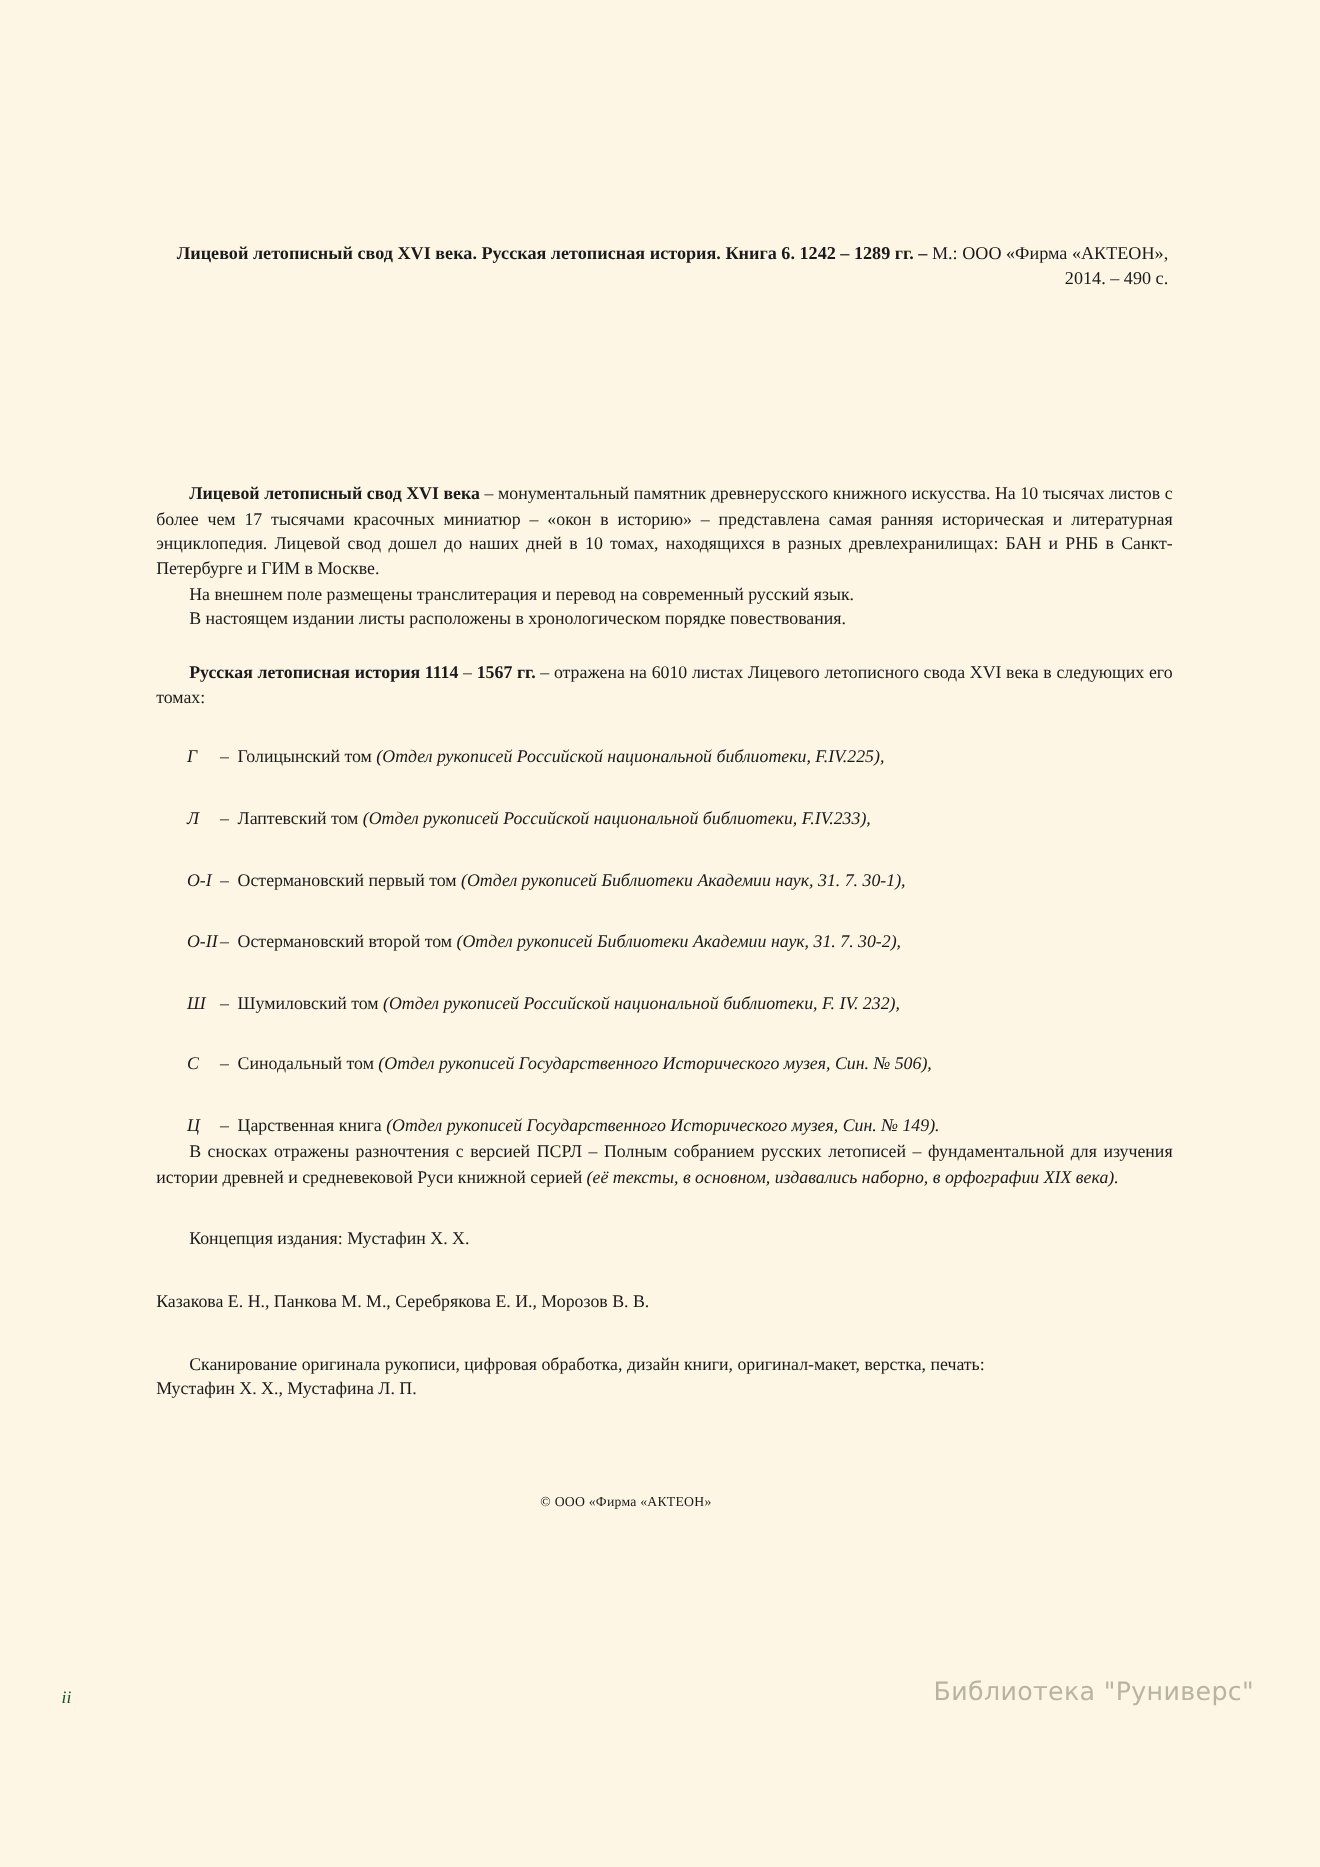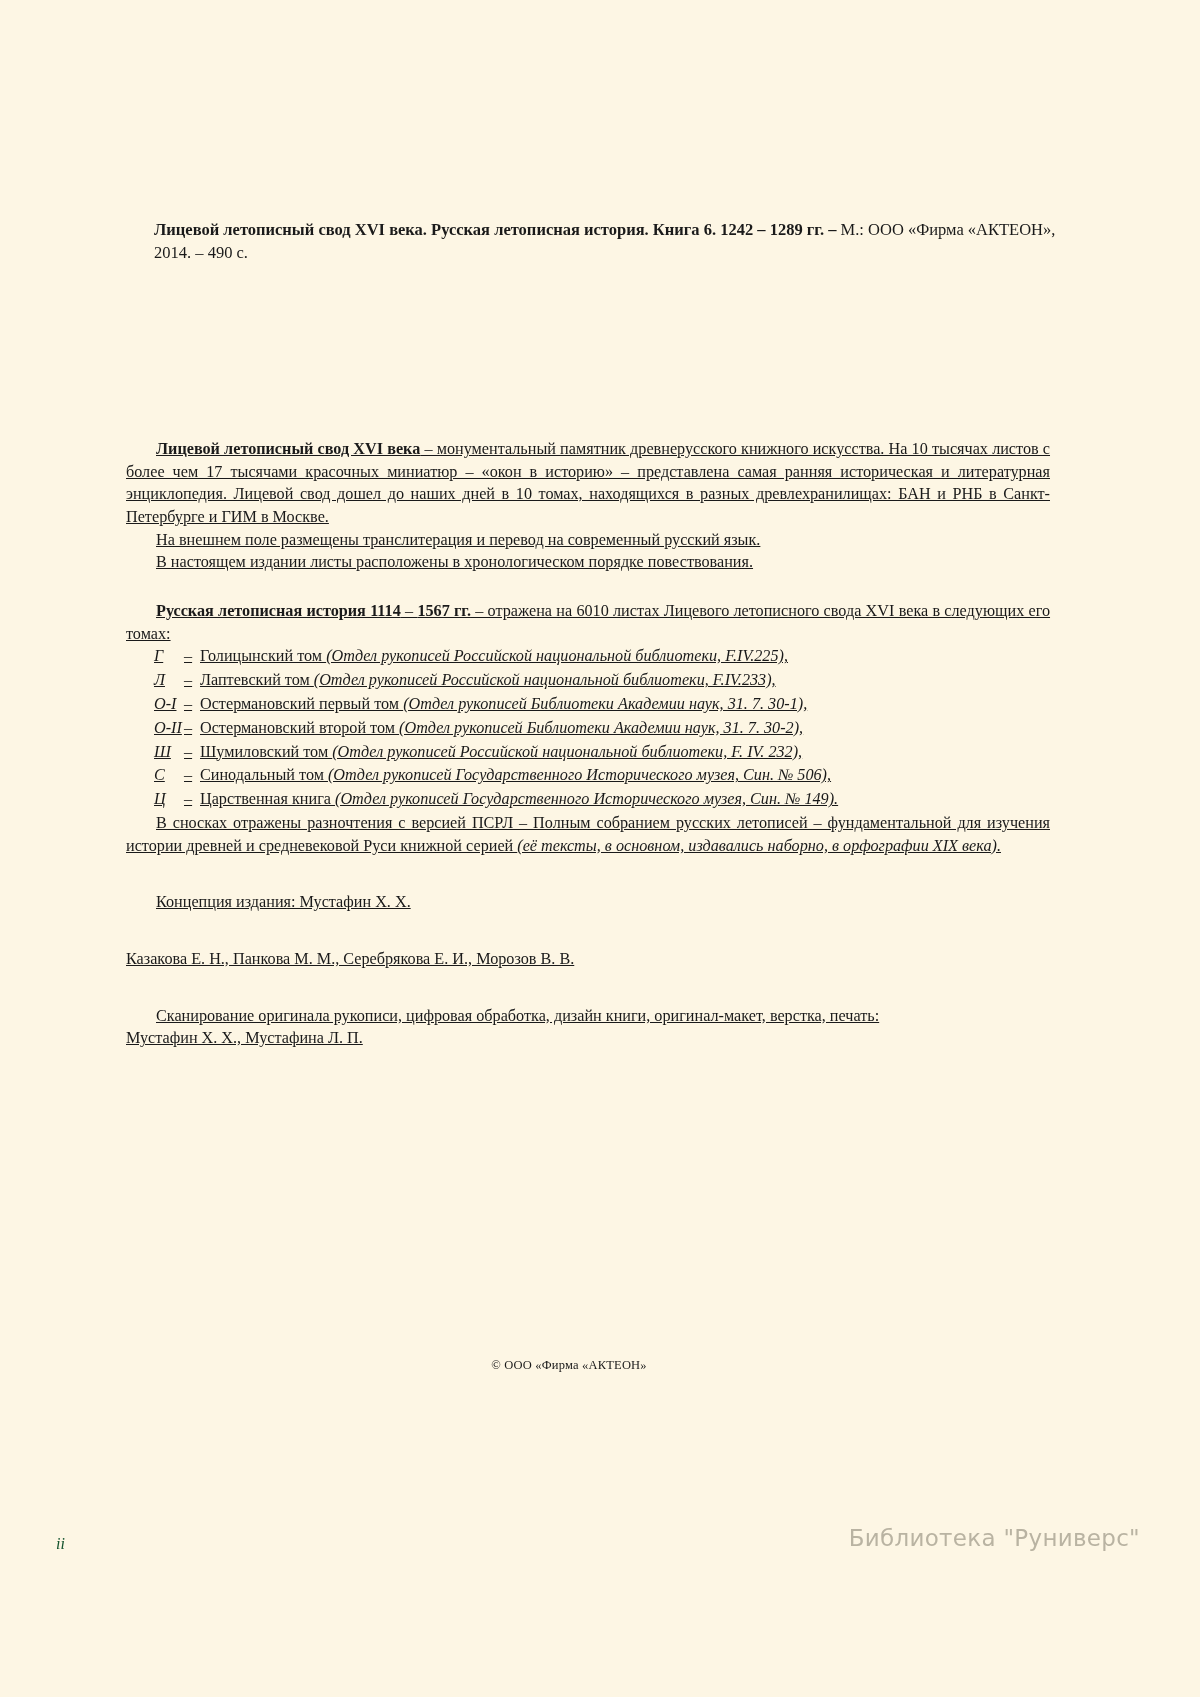--- a/index.html
+++ b/index.html
@@ -23,33 +23,31 @@
   }
   .content {
     position: absolute;
     left: 138px;
     top: 218px;
     width: 924px;
   }
   .cite {
     font-size: 16.5px;
     line-height: 1.42;
-    text-align: left;
-    margin-left: 16px;
+    text-align: right;
   }
   .cite b { font-weight: bold; }
 
   .body-block {
     position: absolute;
-    left: 126px;
+    left: 142px;
     top: 438px;
     width: 924px;
     font-size: 16.2px;
     line-height: 1.40;
-    text-decoration: underline;
   }
   p.just {
     margin: 0;
     text-align: justify;
     text-indent: 30px;
   }
   p.noind {
     margin: 0;
     text-align: justify;
     text-indent: 0;
@@ -76,20 +74,21 @@
     box-sizing: border-box;
     white-space: nowrap;
   }
   .vol-dash {
     width: 16px;
     flex: 0 0 16px;
     text-align: left;
   }
   .vol-name {
     flex: 1 1 auto;
+    margin-top: 32px;
   }
   .vol-name i { font-style: italic; }
 
   .small-it { font-style: italic; }
 
   .copyright {
     position: absolute;
     left: 0;
     top: 1358px;
     width: 1048px;

